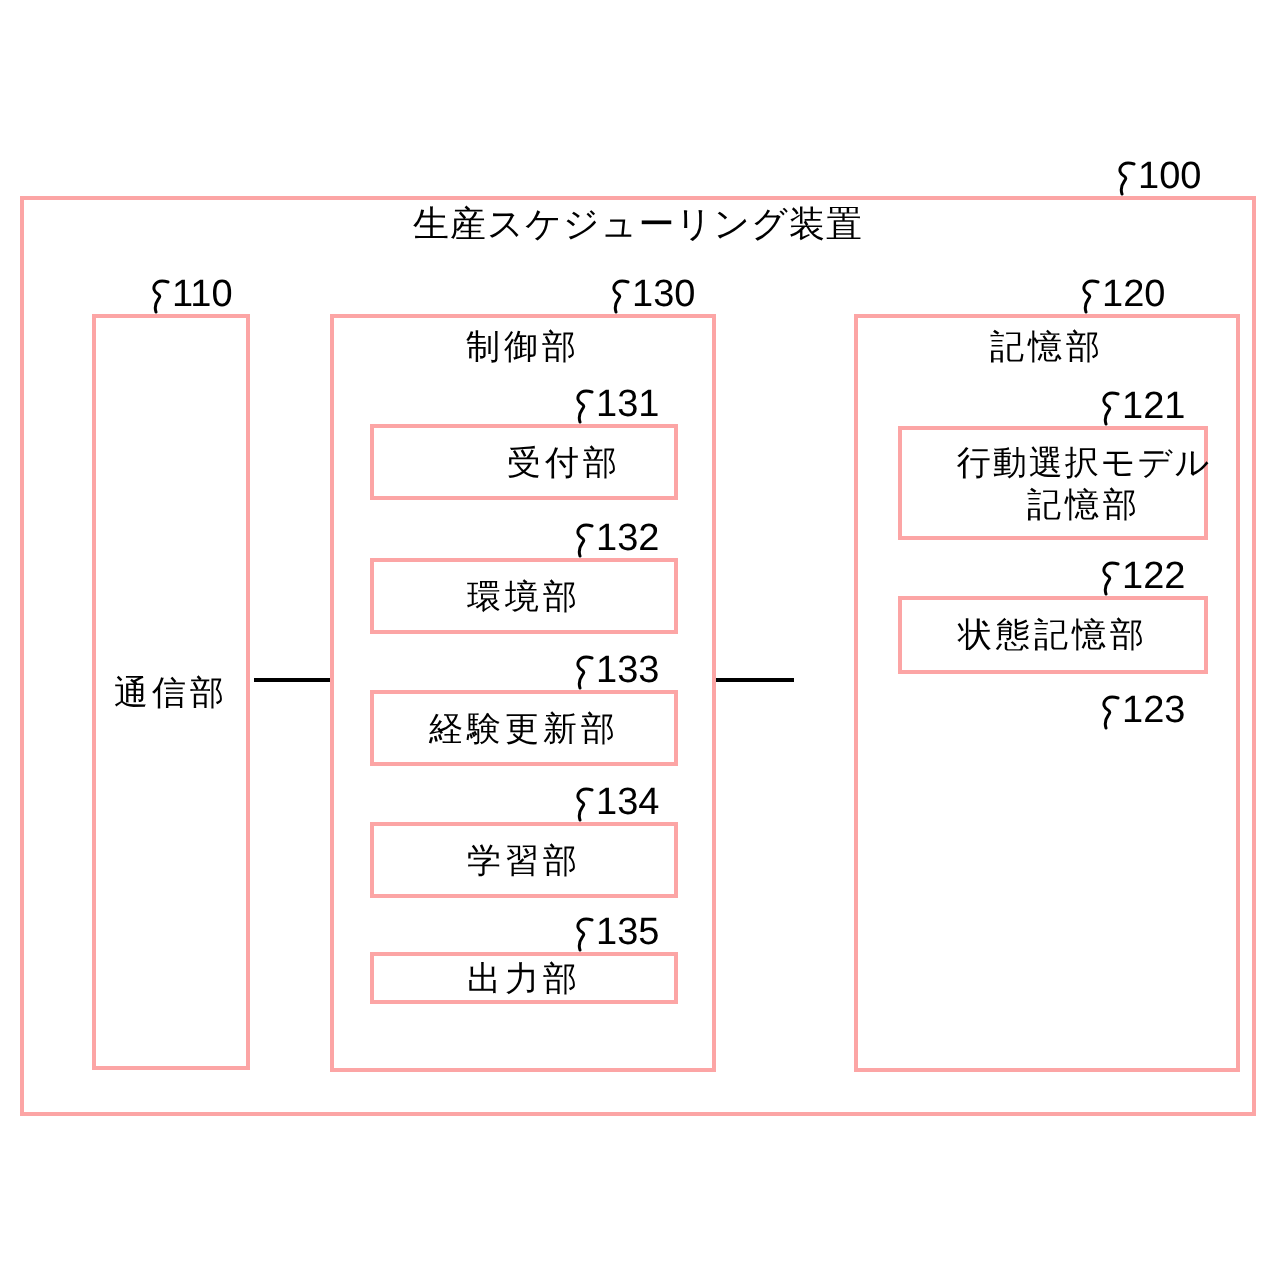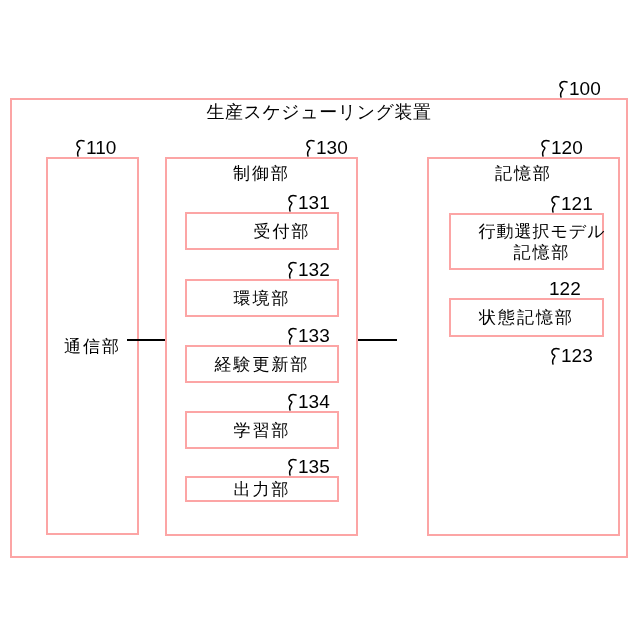--- a/index.html
+++ b/index.html
@@ -93,21 +93,21 @@
   <div class="box" style="left:10px; top:98px; width:618px; height:460px;"></div>
 
   <div class="device-title jp" style="letter-spacing:0.5px;">生産スケジューリング装置</div>
 
   <div class="ref" style="left:73px; top:139px;">
     <svg width="12" height="18" viewBox="0 0 12 18">
       <path d="M11 2 C4 0 2 6 6 8 C9 10 3 11 5 17" fill="none" stroke="#000000" stroke-width="1.5" stroke-linecap="round"></path>
     </svg>
     <span class="num">110</span>
   </div>
-  <div class="box unit-box" style="left:46px; top:157px; width:93px; height:378px;">
+  <div class="box unit-box" style="left:46px; top:157px; width:79px; height:378px;">
     <span class="jp">通信部</span>
   </div>
 
   <div class="ref" style="left:303px; top:139px;">
     <svg width="12" height="18" viewBox="0 0 12 18">
       <path d="M11 2 C4 0 2 6 6 8 C9 10 3 11 5 17" fill="none" stroke="#000000" stroke-width="1.5" stroke-linecap="round"></path>
     </svg>
     <span class="num">130</span>
   </div>
   <div class="box" style="left:165px; top:157px; width:193px; height:379px;">
@@ -177,21 +177,21 @@
       <svg width="12" height="18" viewBox="0 0 12 18">
         <path d="M11 2 C4 0 2 6 6 8 C9 10 3 11 5 17" fill="none" stroke="#000000" stroke-width="1.5" stroke-linecap="round"></path>
       </svg>
       <span class="num">121</span>
     </div>
     <div class="box unit-box two-line" style="left:20px; top:54px; width:155px; height:57px; flex-direction:column;padding-left:31px;">
       <span class="jp" style="letter-spacing:1px;">行動選択モデル</span>
       <span class="jp">記憶部</span>
     </div>
 
-    <div class="ref" style="left:119px; top:121px;flex-direction:column;">
+    <div class="ref" style="left:119px; top:121px;">
       <svg width="12" height="18" viewBox="0 0 12 18">
         <path d="M11 2 C4 0 2 6 6 8 C9 10 3 11 5 17" fill="none" stroke="#000000" stroke-width="1.5" stroke-linecap="round"></path>
       </svg>
       <span class="num">122</span>
     </div>
     <div class="box unit-box" style="left:20px; top:139px; width:155px; height:39px;">
       <span class="jp">状態記憶部</span>
     </div>
 
     <div class="ref" style="left:119px; top:188px;">

